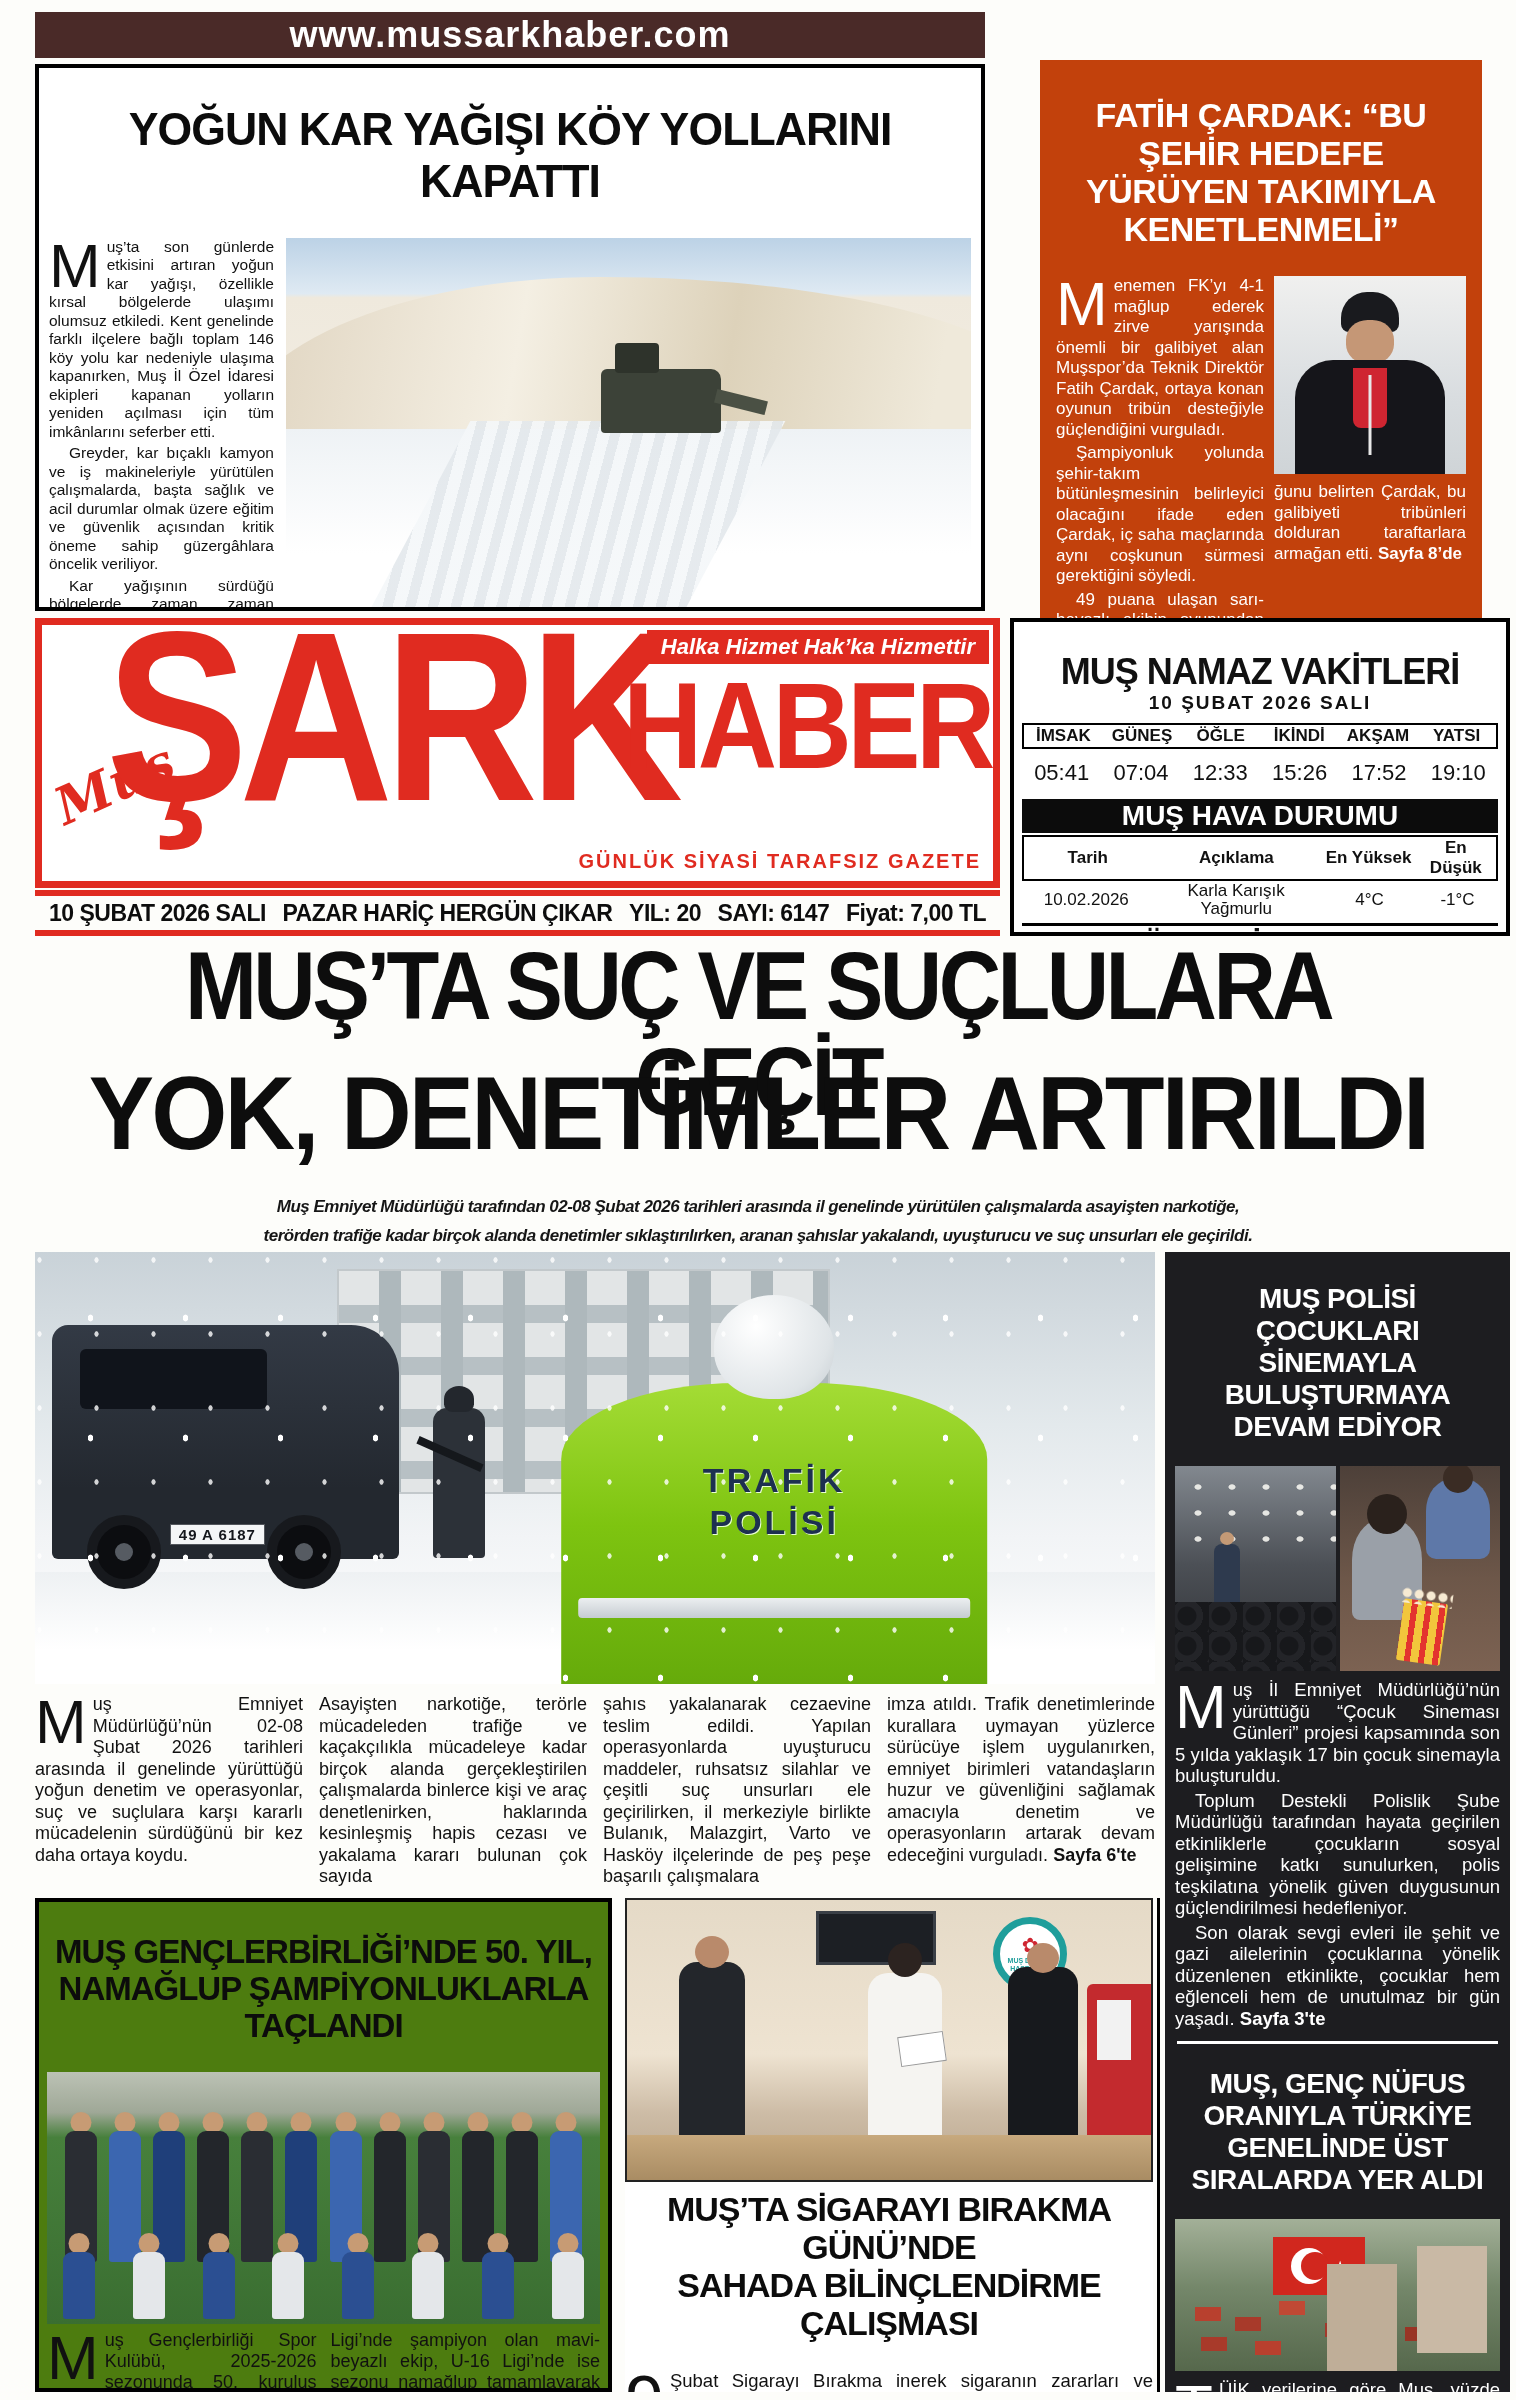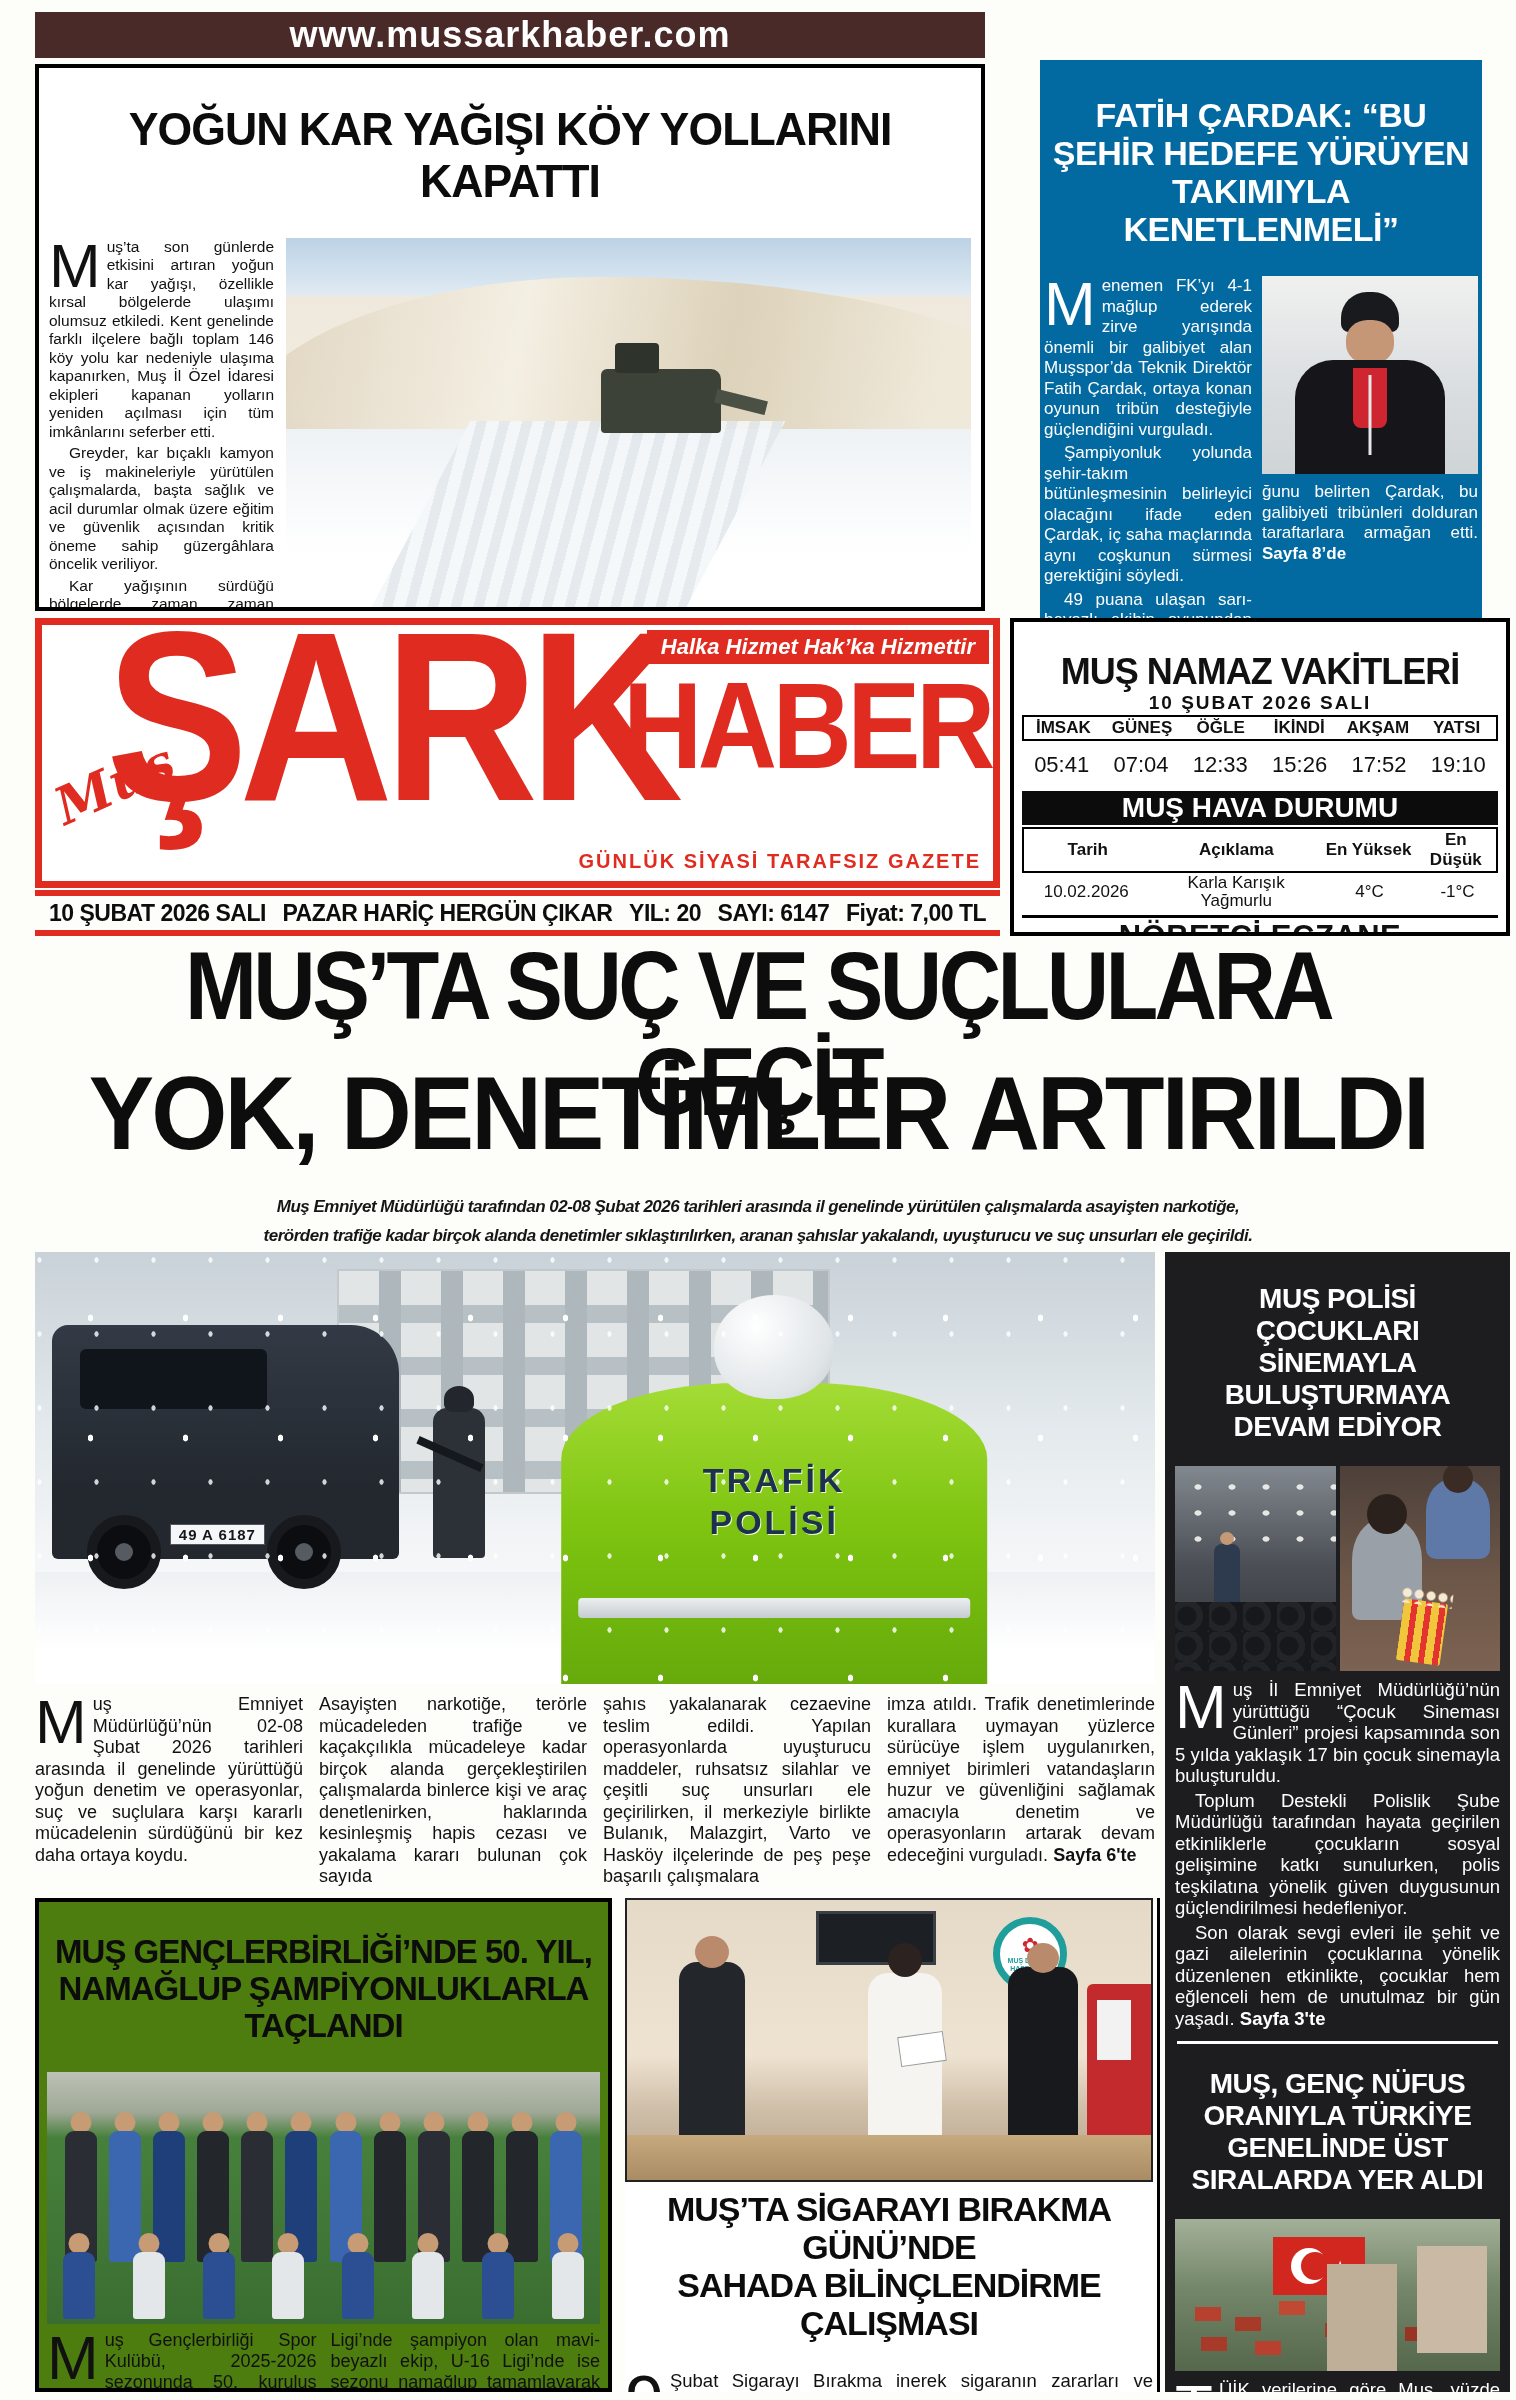--- a/index.html
+++ b/index.html
@@ -24,21 +24,21 @@
   .tl-right{flex:1;min-width:0;}
   .snow-photo{height:398px;position:relative;overflow:hidden;background:linear-gradient(180deg,#bcd2e6 0%,#dfeaf3 14%,#efe9dd 15%,#f7f3ea 100%);}
   .sp-hill{position:absolute;left:-8%;top:10%;width:120%;height:46%;background:linear-gradient(100deg,#ded2bd,#f4efe3 35%,#ddd2ba 60%,#efe9da 85%);border-radius:45% 55% 0 0/90% 70% 0 0;}
   .sp-snowfield{position:absolute;left:0;bottom:0;width:100%;height:52%;background:linear-gradient(180deg,#eef2f5,#ffffff 60%);}
   .sp-road{position:absolute;left:18%;bottom:-4%;width:46%;height:58%;background:repeating-linear-gradient(75deg,#e3e8ec 0 10px,#f4f7f9 10px 22px);transform:skewX(-28deg);opacity:.9;}
   .sp-machine{position:absolute;left:46%;top:33%;width:120px;height:64px;background:#3c4238;border-radius:6px 10px 4px 4px;}
   .sp-machine::before{content:"";position:absolute;left:14px;top:-26px;width:44px;height:30px;background:#2e332b;border-radius:4px;}
   .sp-machine::after{content:"";position:absolute;right:-46px;top:26px;width:52px;height:14px;background:#4a5044;transform:rotate(14deg);}
 
   
-  .fc-box{left:1040px;top:60px;width:442px;height:576px;background:#0369a1;color:#fff;padding:8px 4px;overflow:hidden;}
+  .fc-box{left:1040px;top:60px;width:442px;height:576px;background:#c2410c;color:#fff;padding:8px 16px;overflow:hidden;}
   .fc-head{font-size:34px;line-height:38px;font-weight:bold;text-align:center;letter-spacing:-0.5px;}
   .fc-cols{display:flex;gap:10px;margin-top:8px;font-size:17px;line-height:20.5px;}
   .fc-left{width:208px;flex:none;}
   .fc-right{flex:1;min-width:0;}
   .fc-box .dropcap{color:#fff;}
   .cardak-photo{height:198px;margin-bottom:8px;position:relative;overflow:hidden;background:linear-gradient(180deg,#f0f0ef 0%,#d9dde0 60%,#cfd4d7 100%);}
   .cd-beanie{position:absolute;left:50%;top:8%;transform:translateX(-50%);width:58px;height:40px;background:#191a1e;border-radius:26px 26px 8px 8px;}
   .cd-face{position:absolute;left:50%;top:22%;transform:translateX(-50%);width:48px;height:44px;background:#c59776;border-radius:45%;}
   .cd-jacket{position:absolute;left:50%;top:42%;transform:translateX(-50%);width:150px;height:70%;background:#15151a;border-radius:38px 38px 0 0;}
   .cd-shirt{position:absolute;left:50%;top:46%;transform:translateX(-50%);width:34px;height:60px;background:#cf2531;border-radius:0 0 8px 8px;}
@@ -54,21 +54,21 @@
 
   
   .infobar{left:35px;top:890px;width:965px;height:46px;border-top:6px solid #e02b20;border-bottom:6px solid #e02b20;
     display:flex;align-items:center;justify-content:space-between;padding:0 14px;font-weight:bold;font-size:23px;letter-spacing:-0.5px;color:#0d0d0d;}
 
   
   .rightbox{left:1010px;top:618px;width:500px;height:318px;border:4px solid #000;background:#fff;padding:2px 8px;text-align:center;overflow:hidden;}
   .pb-title{font-size:36px;font-weight:bold;letter-spacing:-1px;line-height:40px;margin-top:28px;}
   .pb-date{font-size:19px;font-weight:bold;letter-spacing:2px;line-height:21px;}
   .row6{display:flex;}
-  .pb-header{border:2px solid #000;margin-top:2px;}
+  .pb-header{border:2px solid #000;margin-top:10px;}
   .row6>span{flex:1;font-size:17px;padding:1px 0;}
   .pb-header>span{font-weight:bold;}
   .pb-times>span{font-size:22px;padding:11px 0;}
   .wb-bar{background:#0c0c0c;color:#fff;font-size:28px;font-weight:bold;line-height:34px;margin:2px 0;}
   .wrow{display:flex;align-items:center;}
   .wrow>span{font-size:17px;padding:1px 2px;}
   .w1{width:27%;}.w2{width:36%;line-height:18px;}.w3{width:20%;}.w4{width:17%;}
   .whead{border:2px solid #000;}
   .whead>span{font-weight:bold;}
   .hr3{border-top:3px solid #000;margin:4px 0 2px;}

